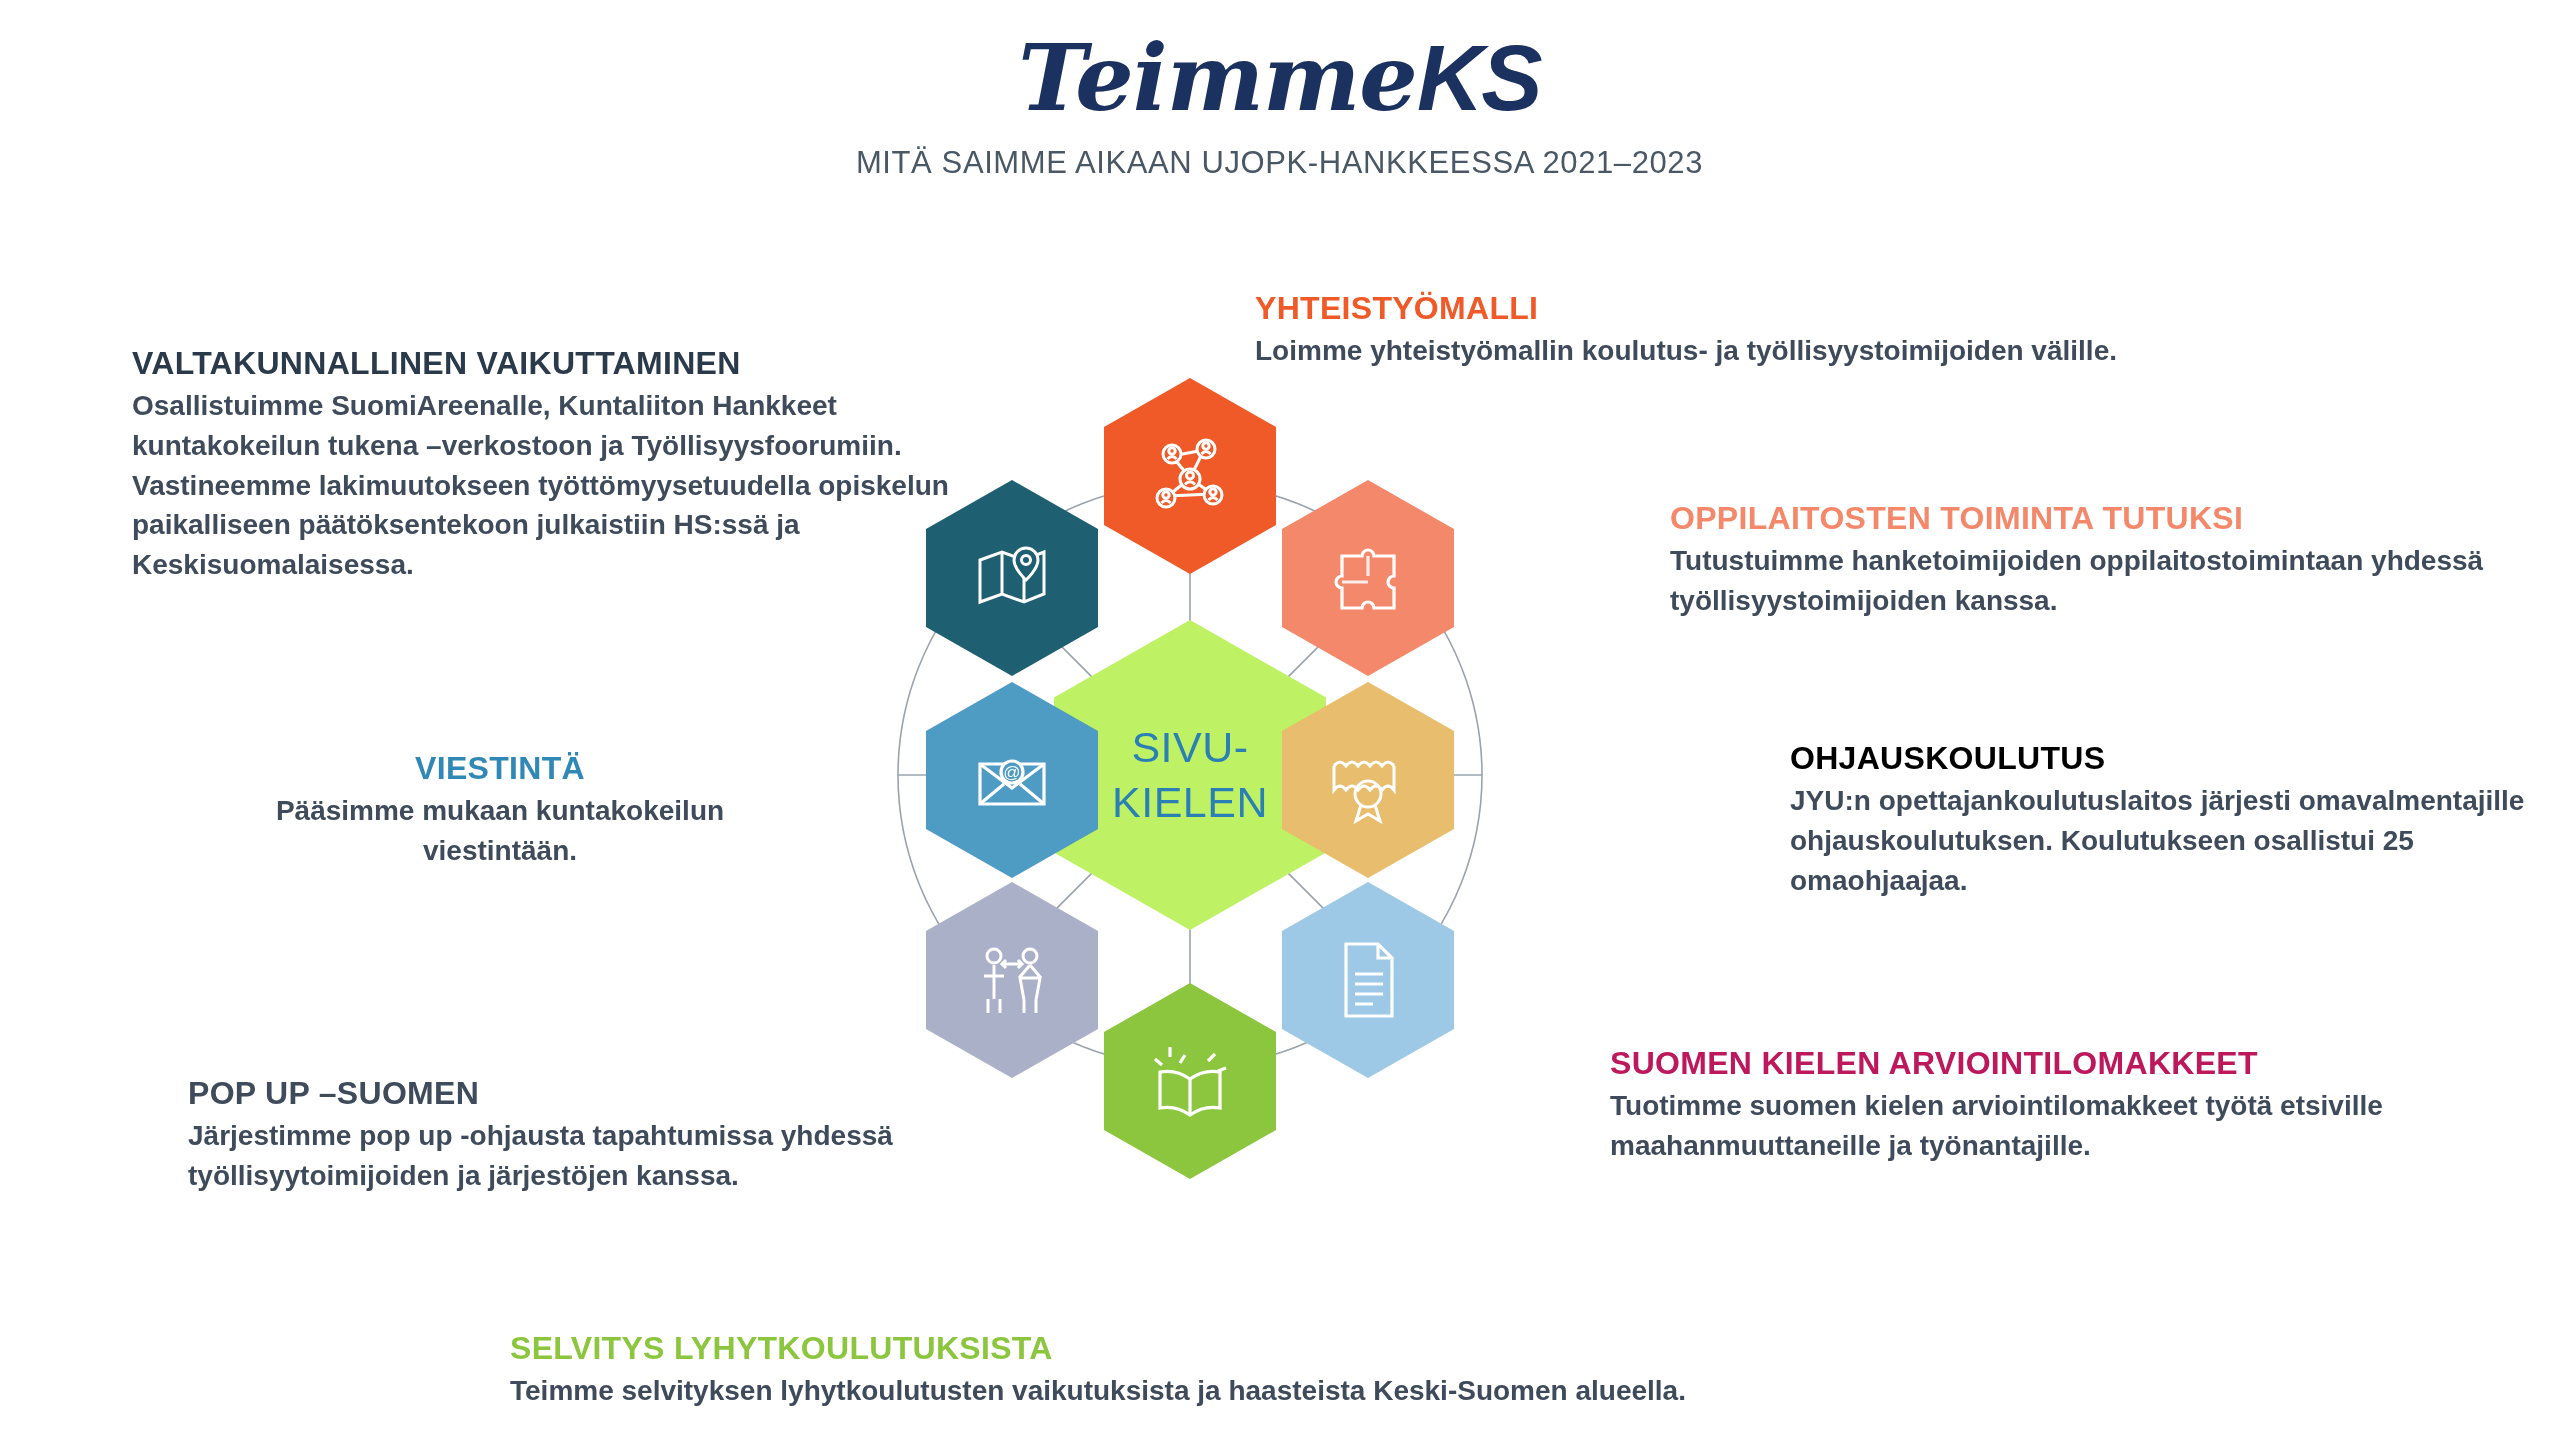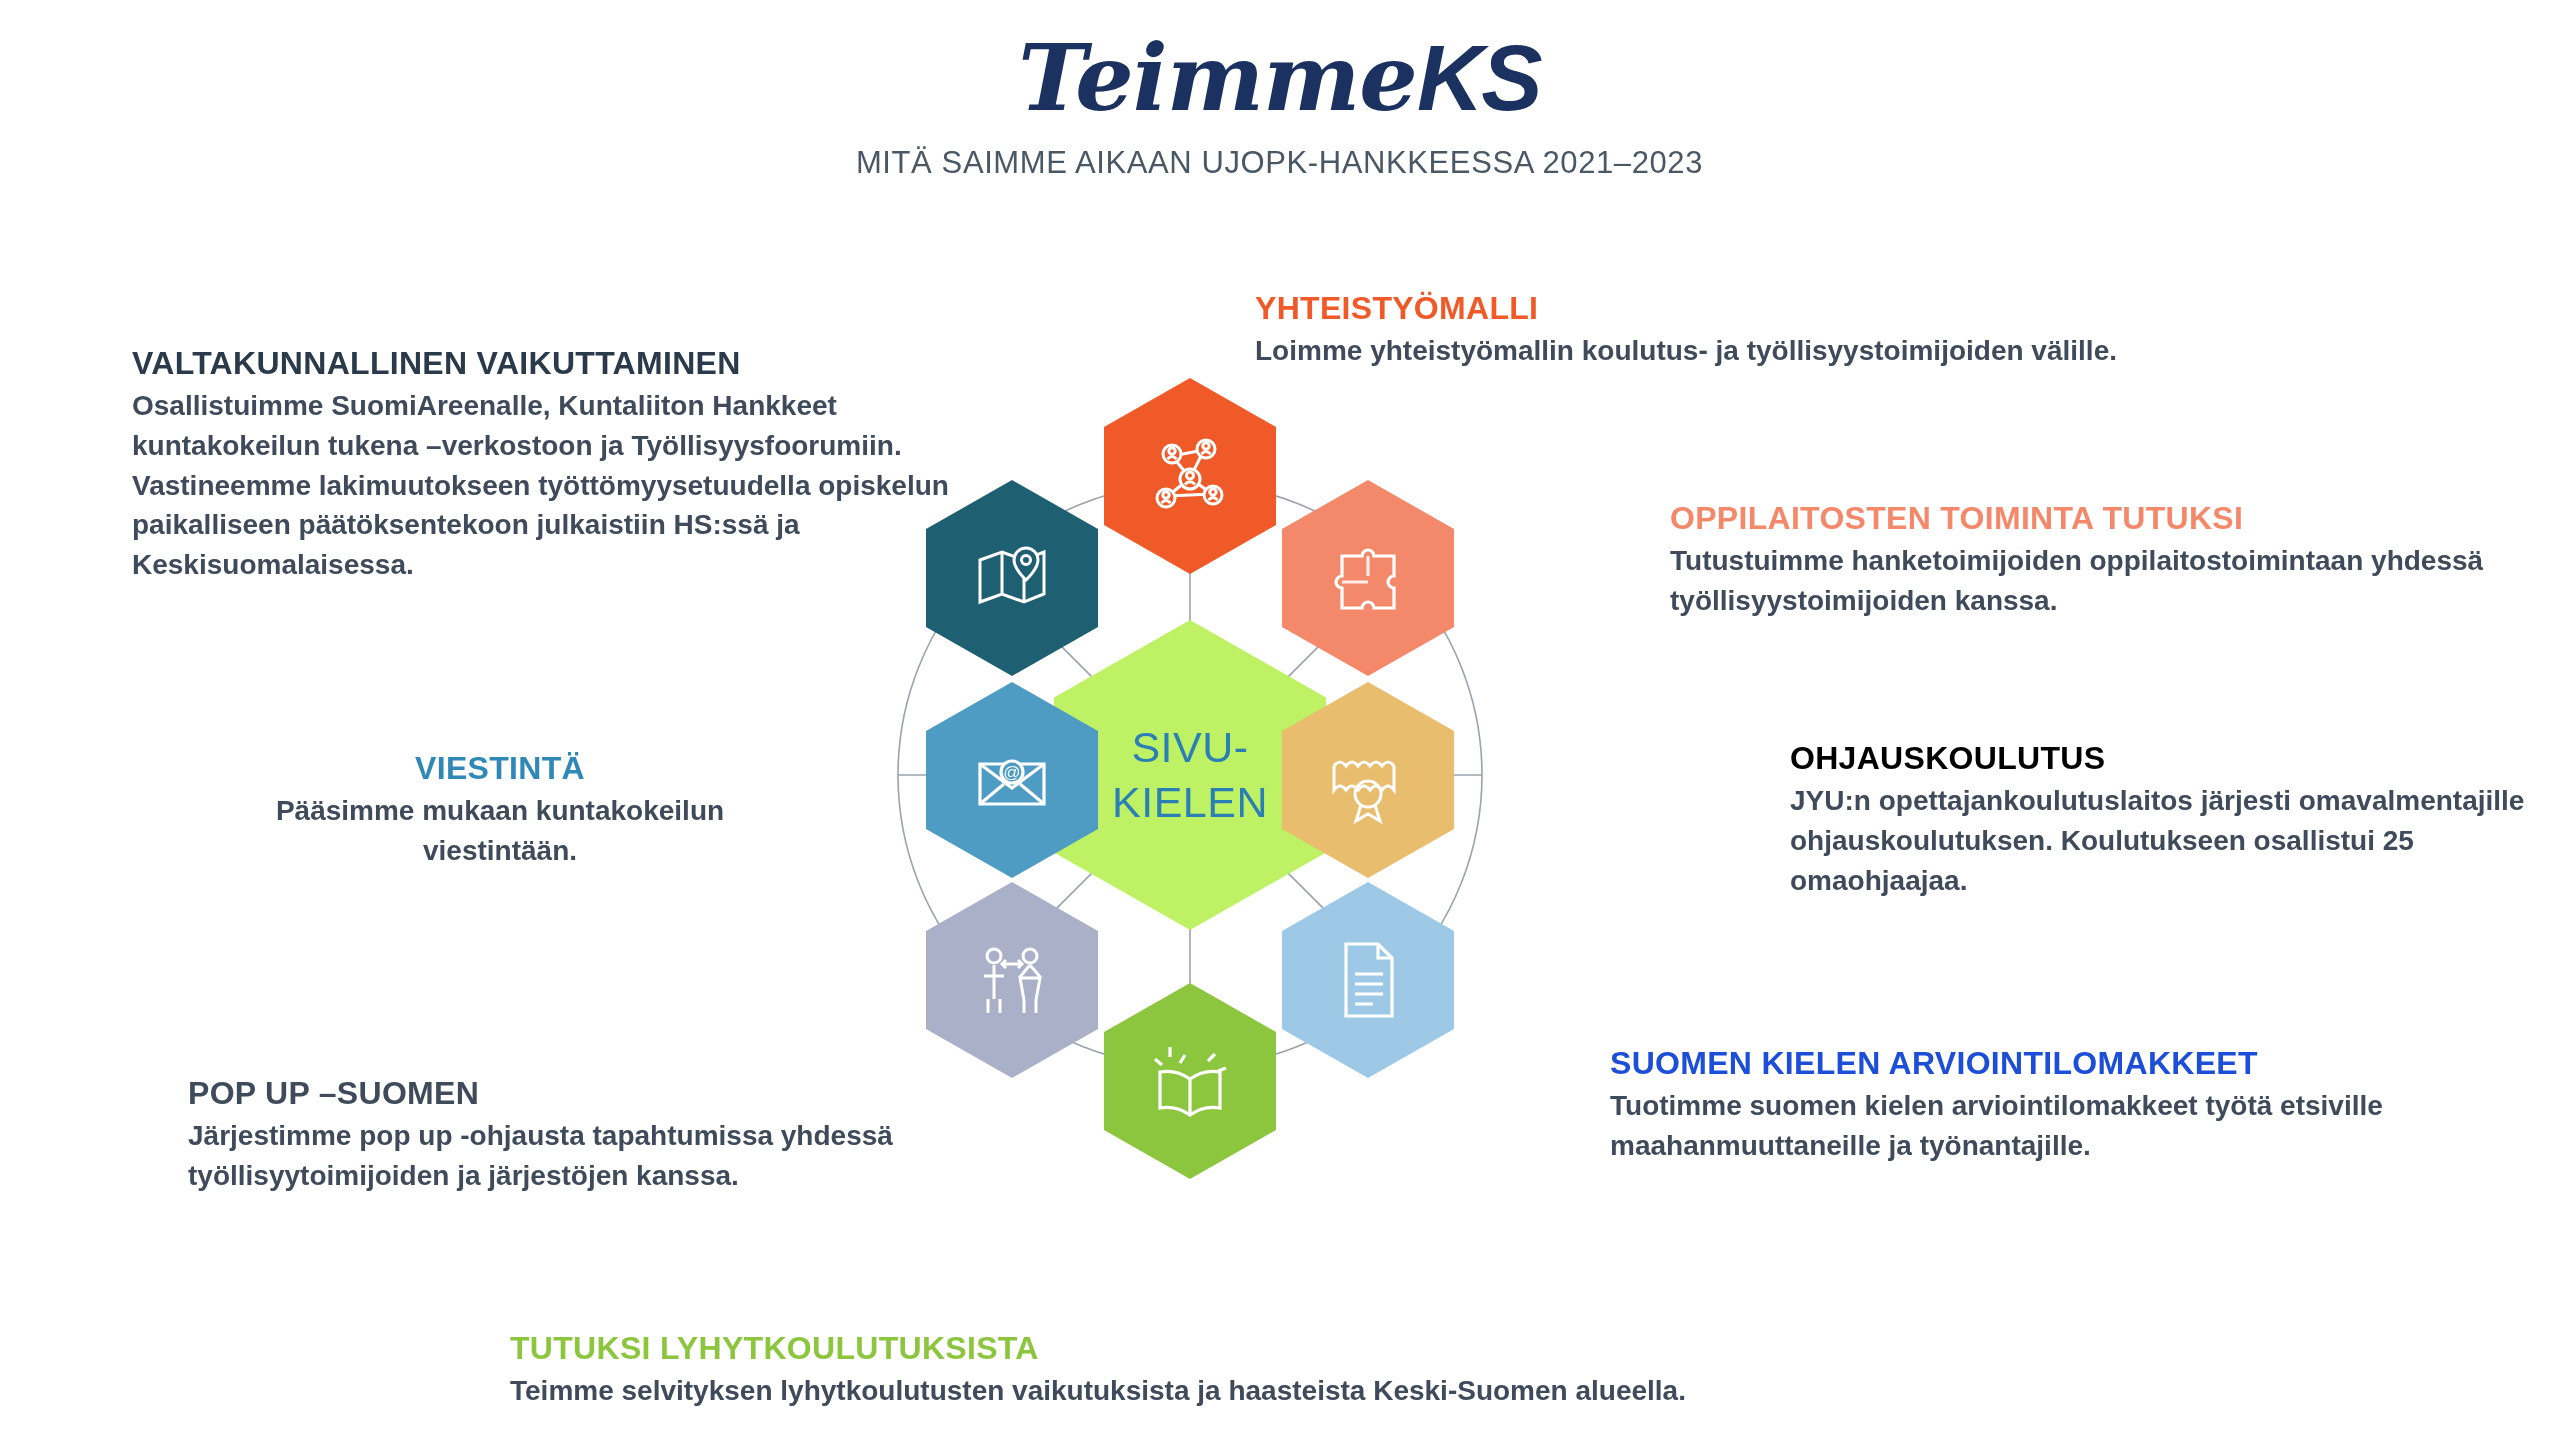--- a/index.html
+++ b/index.html
@@ -128,21 +128,21 @@
   .b-popup     { left: 188px; top: 1075px; width: 720px; }
   .b-viestinta { left: 240px; top: 750px; width: 520px; }
   .b-valtakunn { left: 100px; top: 345px; width: 880px; margin-left: 32px; }
 
   .b-viestinta h3, .b-viestinta p { text-align: center; }
   .b-selvitys h3, .b-selvitys p { text-align: left; }
 
   .c-orange   { color: #ef5a28; }
   .c-salmon   { color: #f4886a; }
   .c-gold     { color: #000000; }
-  .c-blue     { color: #1d4ed8; }
+  .c-blue     { color: #be185d; }
   .c-green    { color: #8cc63e; }
   .c-gray     { color: #3f4b5b; }
   .c-teal     { color: #2f88b5; }
   .c-dark     { color: #2b3a4a; }
 </style>
 </head>
 <body>
 
 <div class="header">
   <div class="logo">
@@ -273,21 +273,21 @@
   <h3 class="c-gold">OHJAUSKOULUTUS</h3>
   <p>JYU:n opettajankoulutuslaitos järjesti omavalmentajille ohjauskoulutuksen. Koulutukseen  osallistui 25 omaohjaajaa.</p>
 </div>
 
 <div class="block b-lomake">
   <h3 class="c-blue">SUOMEN KIELEN ARVIOINTILOMAKKEET</h3>
   <p>Tuotimme suomen kielen arviointilomakkeet työtä etsiville maahanmuuttaneille ja työnantajille.</p>
 </div>
 
 <div class="block b-selvitys">
-  <h3 class="c-green">TUTUKSI LYHYTKOULUTUKSISTA</h3>
+  <h3 class="c-green">SELVITYS LYHYTKOULUTUKSISTA</h3>
   <p>Teimme selvityksen lyhytkoulutusten vaikutuksista ja haasteista Keski-Suomen alueella.</p>
 </div>
 
 <div class="block b-popup">
   <h3 class="c-gray">POP UP –SUOMEN</h3>
   <p>Järjestimme pop up -ohjausta tapahtumissa yhdessä työllisyytoimijoiden ja järjestöjen kanssa.</p>
 </div>
 
 <div class="block b-viestinta">
   <h3 class="c-teal">VIESTINTÄ</h3>

